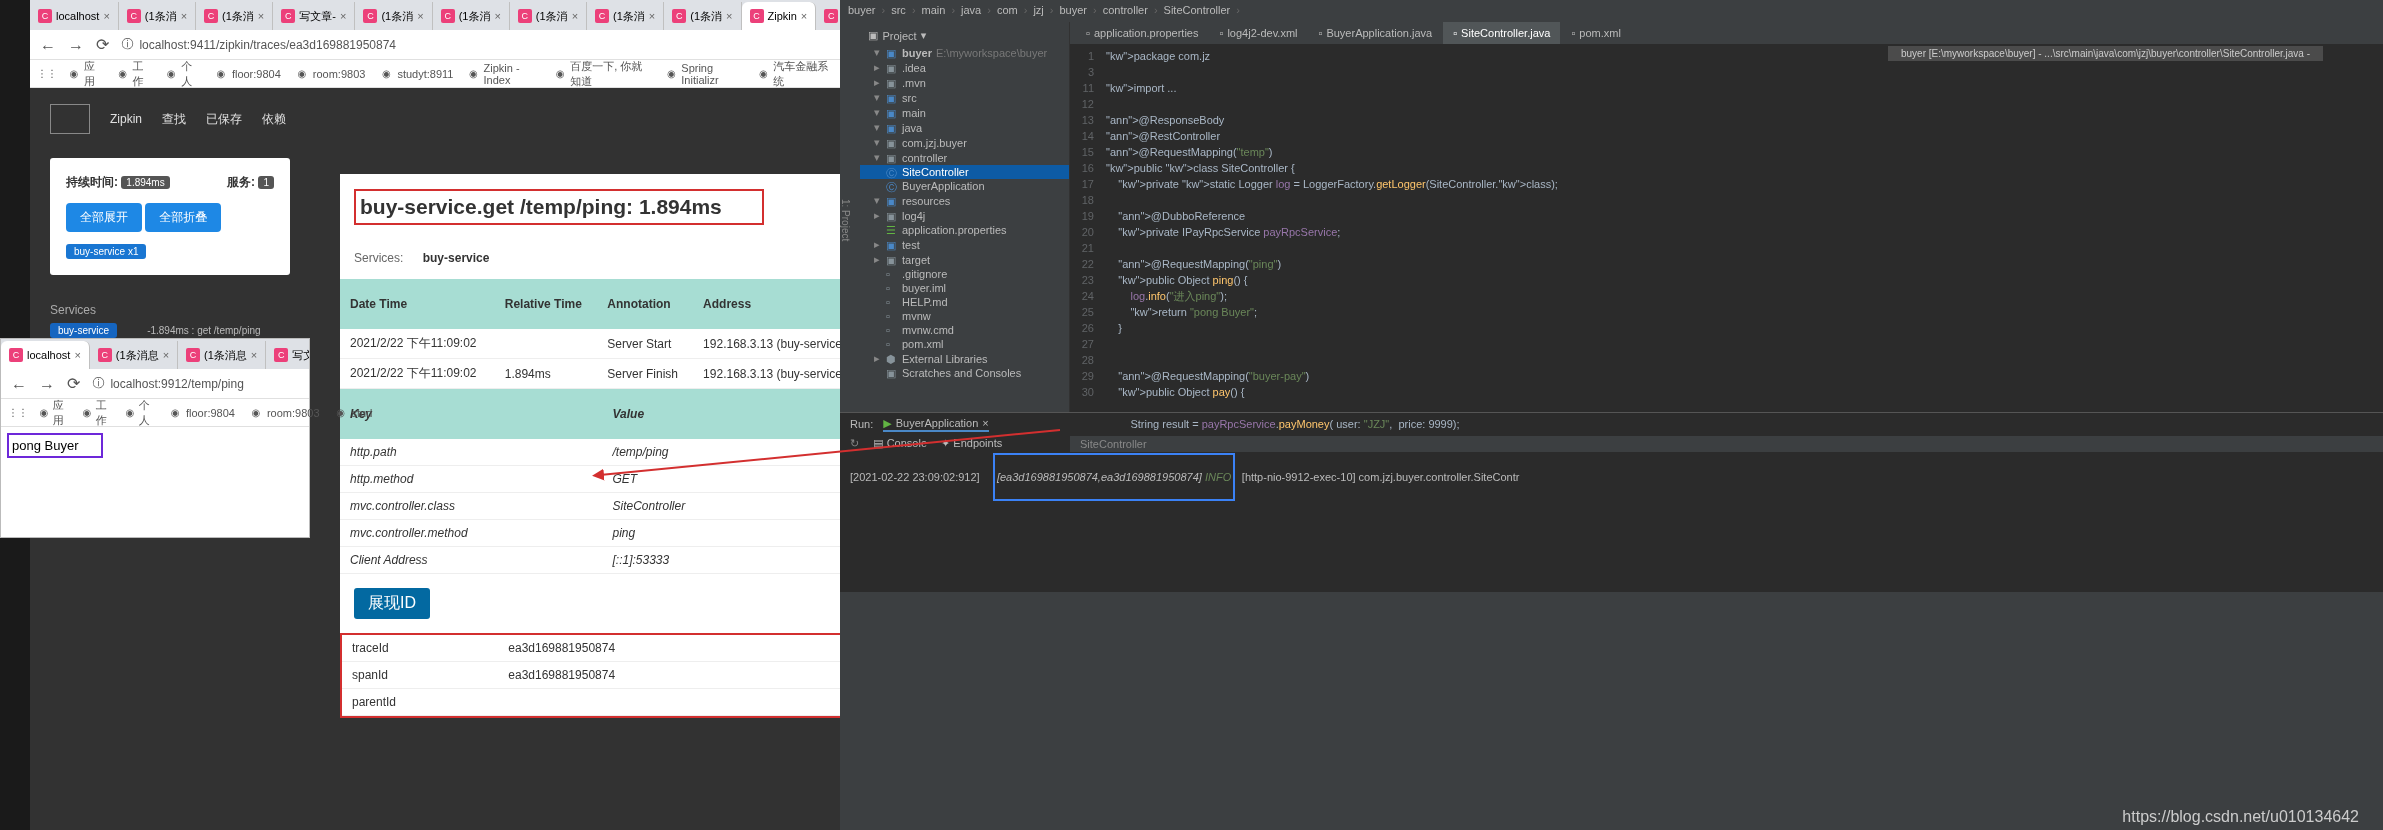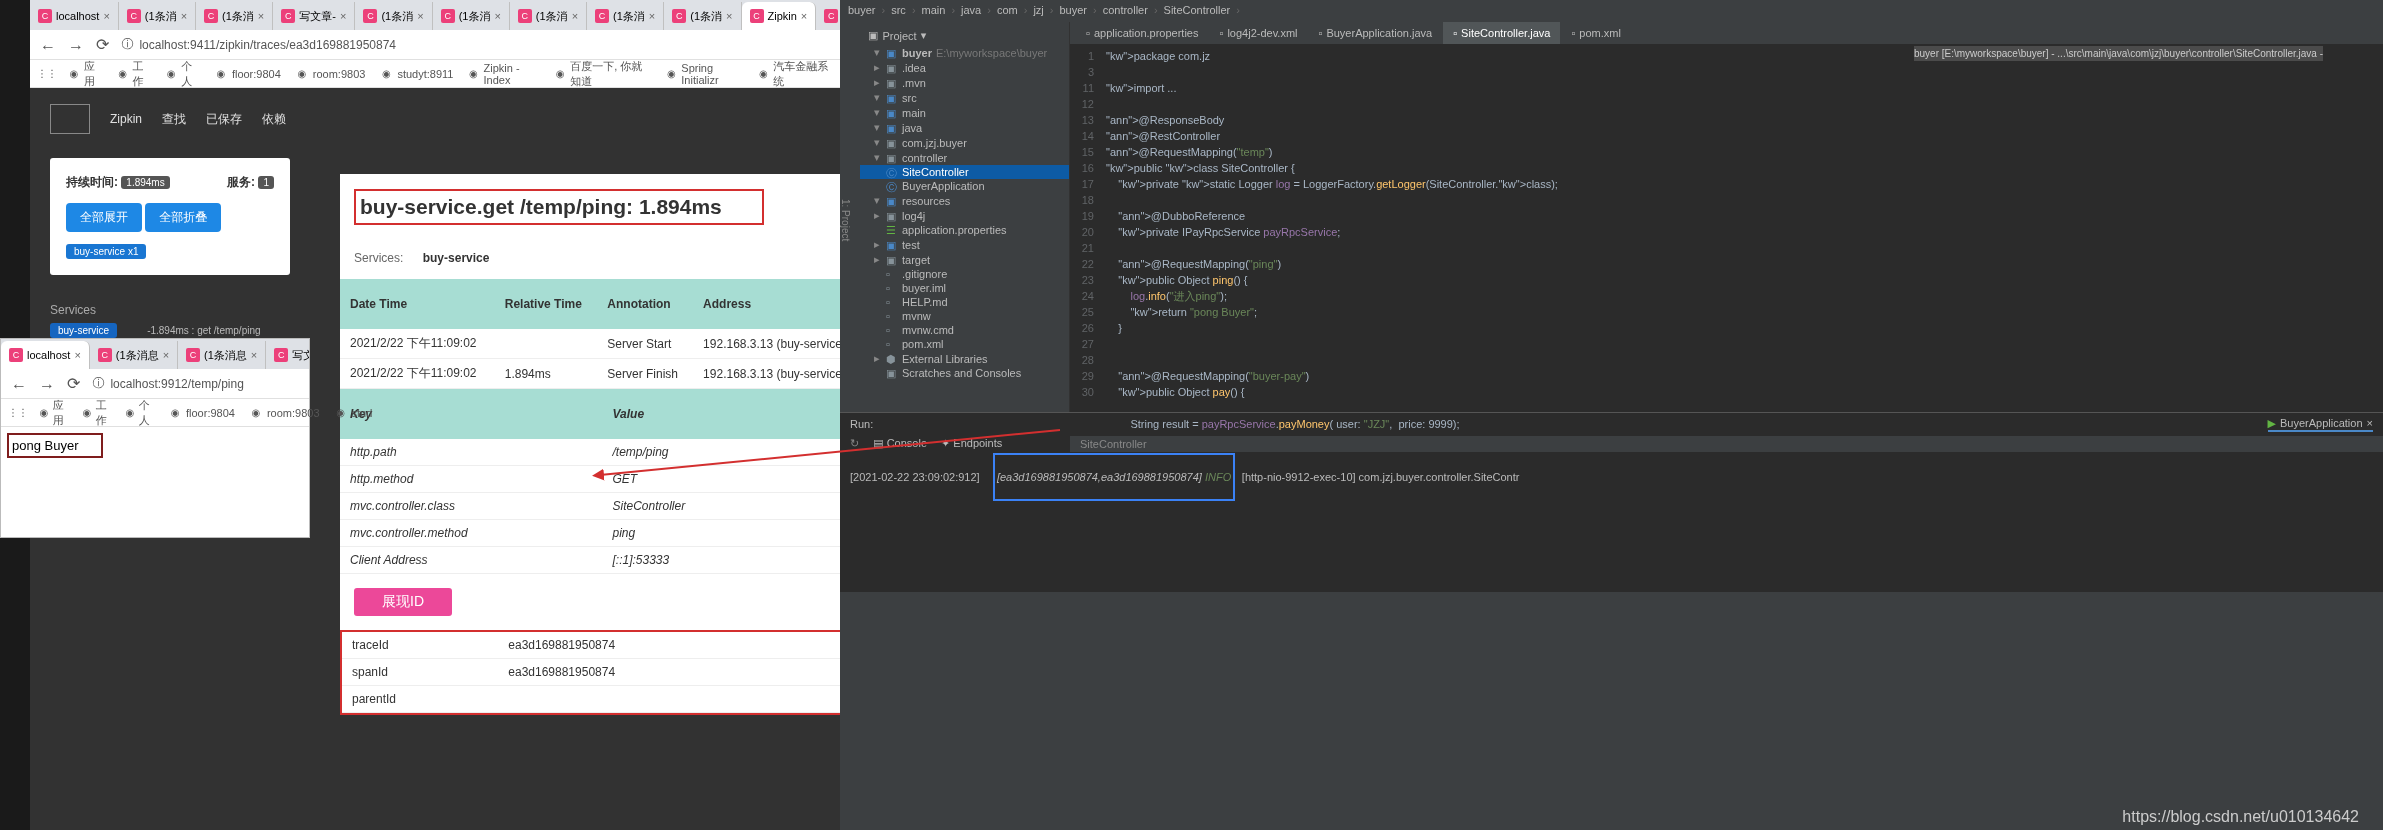--- a/index.html
+++ b/index.html
@@ -37,29 +37,29 @@
 
 .zipkin-modal { position:absolute; left:310px; top:86px; width:525px; background:#fff; color:#333; padding:0; }
 .modal-title { font-size:21px; font-weight:700; padding:15px 14px 22px; position:relative; }
 .red-box-title { border:2px solid #d32f2f; display:inline-block; padding:4px 40px 4px 4px; }
 .modal-services { font-size:12px; padding:4px 14px 14px; color:#666; }
 .modal-services b { margin-left:16px; color:#333; }
 .ztable { width:100%; font-size:12px; border-collapse:collapse; }
 .ztable th { background:#a7ddd3; text-align:left; padding:18px 10px; font-weight:600; color:#333; }
 .ztable td { padding:6px 10px; border-bottom:1px solid #eee; }
 .ztable2 { margin-top:0;font-style:italic; }
-.btn-teal { background:#ec4899; color:#fff; padding:5px 28px; font-size:14px; border-radius:3px; display:inline-block; margin:14px; }
+.btn-teal { background:#0369a1; color:#fff; padding:5px 14px; font-size:16px; border-radius:3px; display:inline-block; margin:14px; }
 .idtable { width:100%; font-size:12px; border-collapse:collapse; }
 .idtable td { padding:6px 10px; border-bottom:1px solid #eee; }
 .red-box-ids { border:2px solid #d32f2f; }
 
 
 .win-pong { position:absolute; left:0; top:338px; width:310px; height:200px; background:#fff; border:1px solid #bbb; }
 .win-pong .chrome-tabs { background:#dee1e6; }
-.red-box-pong { border:2px solid #7f1d1d; padding:3px 22px 3px 3px; display:inline-block; margin:6px; font-size:13px; }
+.red-box-pong { border:2px solid #6d28d9; padding:3px 22px 3px 3px; display:inline-block; margin:6px; font-size:13px; }
 
 
 .ide { position:absolute; left:840px; top:0; width:1543px; height:830px; background:#3c3f41; color:#bbb; font-family:Consolas,monospace; font-size:11px; }
 .ide-breadcrumb { height:22px; padding:4px 8px; font-size:11px; color:#bbb; display:flex; gap:6px; }
 .ide-body { display:flex; height:390px; }
 .ide-sidebar { width:20px; writing-mode:vertical-lr; text-align:center; background:#3c3f41; padding-top:6px; color:#888; font-size:10px; }
 .ide-project { width:210px; background:#3c3f41; border-right:1px solid #323232; padding:4px 0; }
 .ide-project .phead { padding:3px 8px; font-size:11px; color:#bbb; display:flex; align-items:center; gap:4px; }
 .ide-tree { font-size:11px; color:#bbb; }
 .ide-tree .node { padding:1px 4px 1px 14px; display:flex; align-items:center; gap:4px; white-space:nowrap; }
@@ -71,29 +71,29 @@
 .ic-class { color:#4a88c7; }
 .ic-file { color:#87939a; }
 .ic-prop { color:#62b543; }
 .indent-1 { padding-left:22px; } .indent-2 { padding-left:34px; } .indent-3 { padding-left:46px; }
 .indent-4 { padding-left:58px; } .indent-5 { padding-left:70px; } .indent-6 { padding-left:82px; }
 
 .ide-editor { flex:1; background:#2b2b2b; position:relative; }
 .ide-etabs { display:flex; gap:1px; padding-left:6px; background:#3c3f41; height:22px; }
 .ide-etabs .etab { padding:3px 10px; font-size:11px; color:#bbb; display:flex; align-items:center; gap:4px; }
 .ide-etabs .etab.active { background:#515658; color:#fff; }
-.ide-path-hint { position:absolute; top:24px; right:60px; background:#4b4b4b; padding:2px 0; font-size:10px; color:#ccc; }
+.ide-path-hint { position:absolute; top:24px; right:60px; background:#4b4b4b; padding:2px 13px; font-size:10px; color:#ccc; }
 .ide-code { display:flex; }
 .ide-gutter { width:30px; text-align:right; color:#606366; padding:4px 6px 0 0; line-height:16px; }
 .ide-src { padding:4px 6px; line-height:16px; color:#a9b7c6; white-space:pre; } .str { color:#6a8759; } .fld { color:#9876aa; } .mth { color:#ffc66d;margin-top:44px; }
 .ide-crumb2 { padding:2px 10px; color:#888; font-size:11px; background:#3c3f41; }
 
 
 .ide-run { height:180px; background:#2b2b2b; border-top:1px solid #555; }
-.ide-run-tabs { display:flex; gap:10px; padding:2px 10px; font-size:11px; height:22px; align-items:center;justify-content:space-between; }
+.ide-run-tabs { display:flex; gap:10px; padding:2px 10px; font-size:11px; height:22px; align-items:center; }
 .ide-run-tabs .rt { display:flex; align-items:center; gap:4px; }
 .ide-run-tabs .rt.active { border-bottom:2px solid #4a88c7; }
 .ide-run-sub { display:flex; gap:14px; padding:2px 10px; font-size:11px; color:#bbb; }
 .ide-console { padding:6px 10px; font-size:11px; color:#bbb; font-family:Consolas,monospace; white-space:pre; position:relative; }
 .red-box-log { border:2px solid #3b82f6; padding:16px 2px;font-style:italic; }
 .log-info { color:#6a8759; }
 
 
 .red-arrow { position:absolute; left:590px; top:420px; width:500px; height:70px; pointer-events:none; }
 

